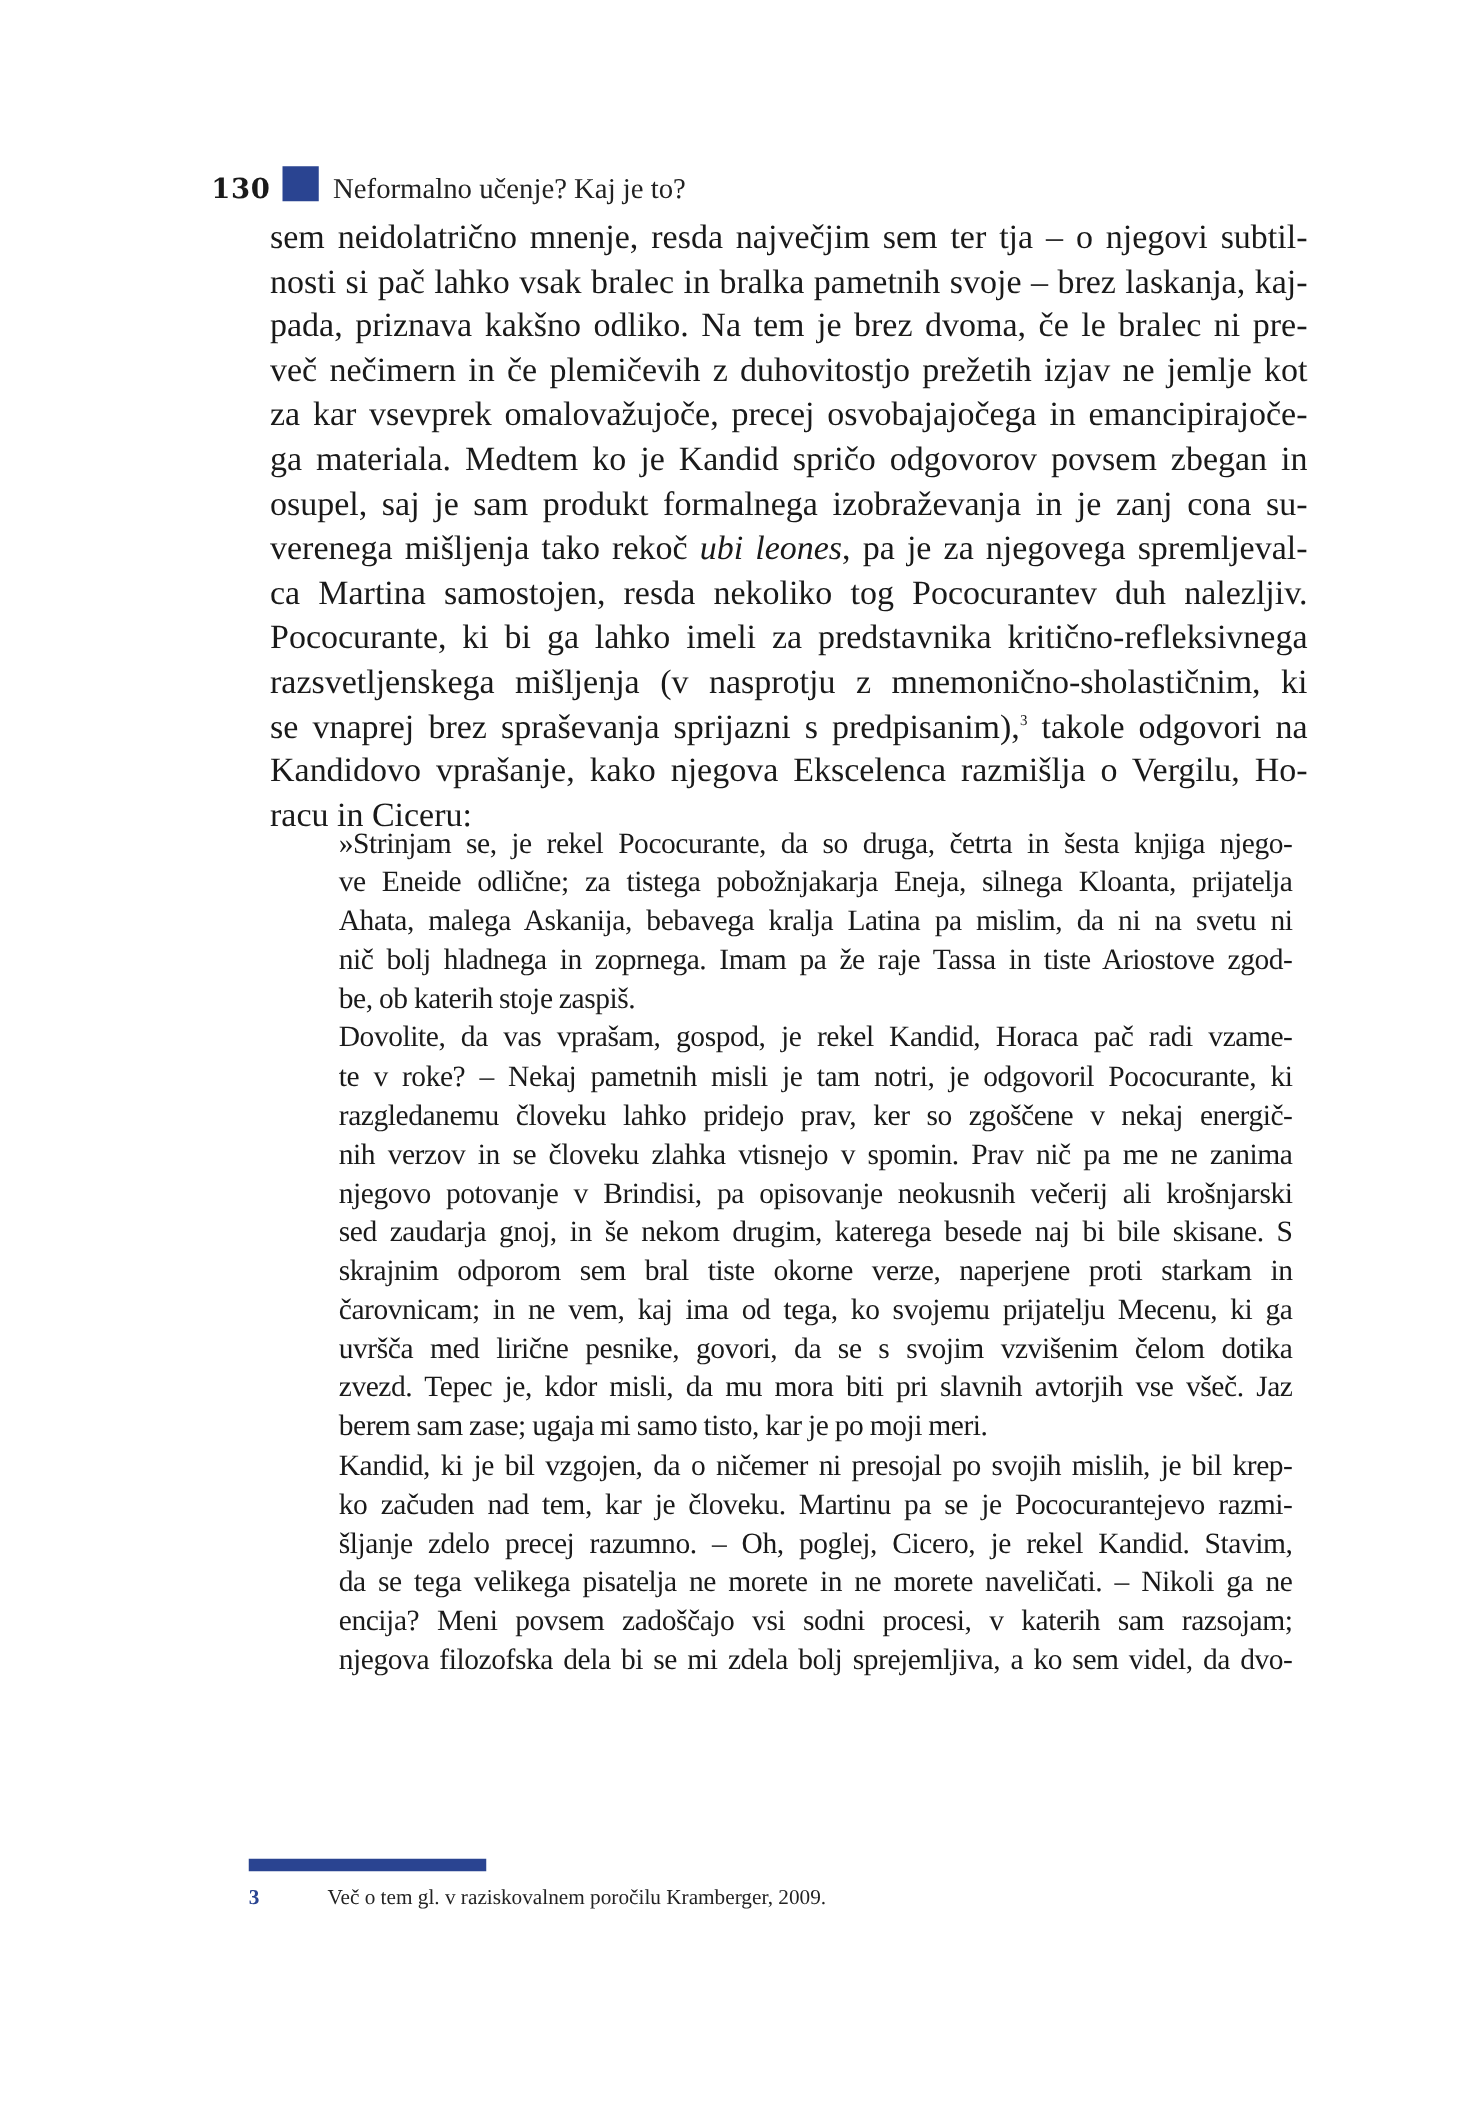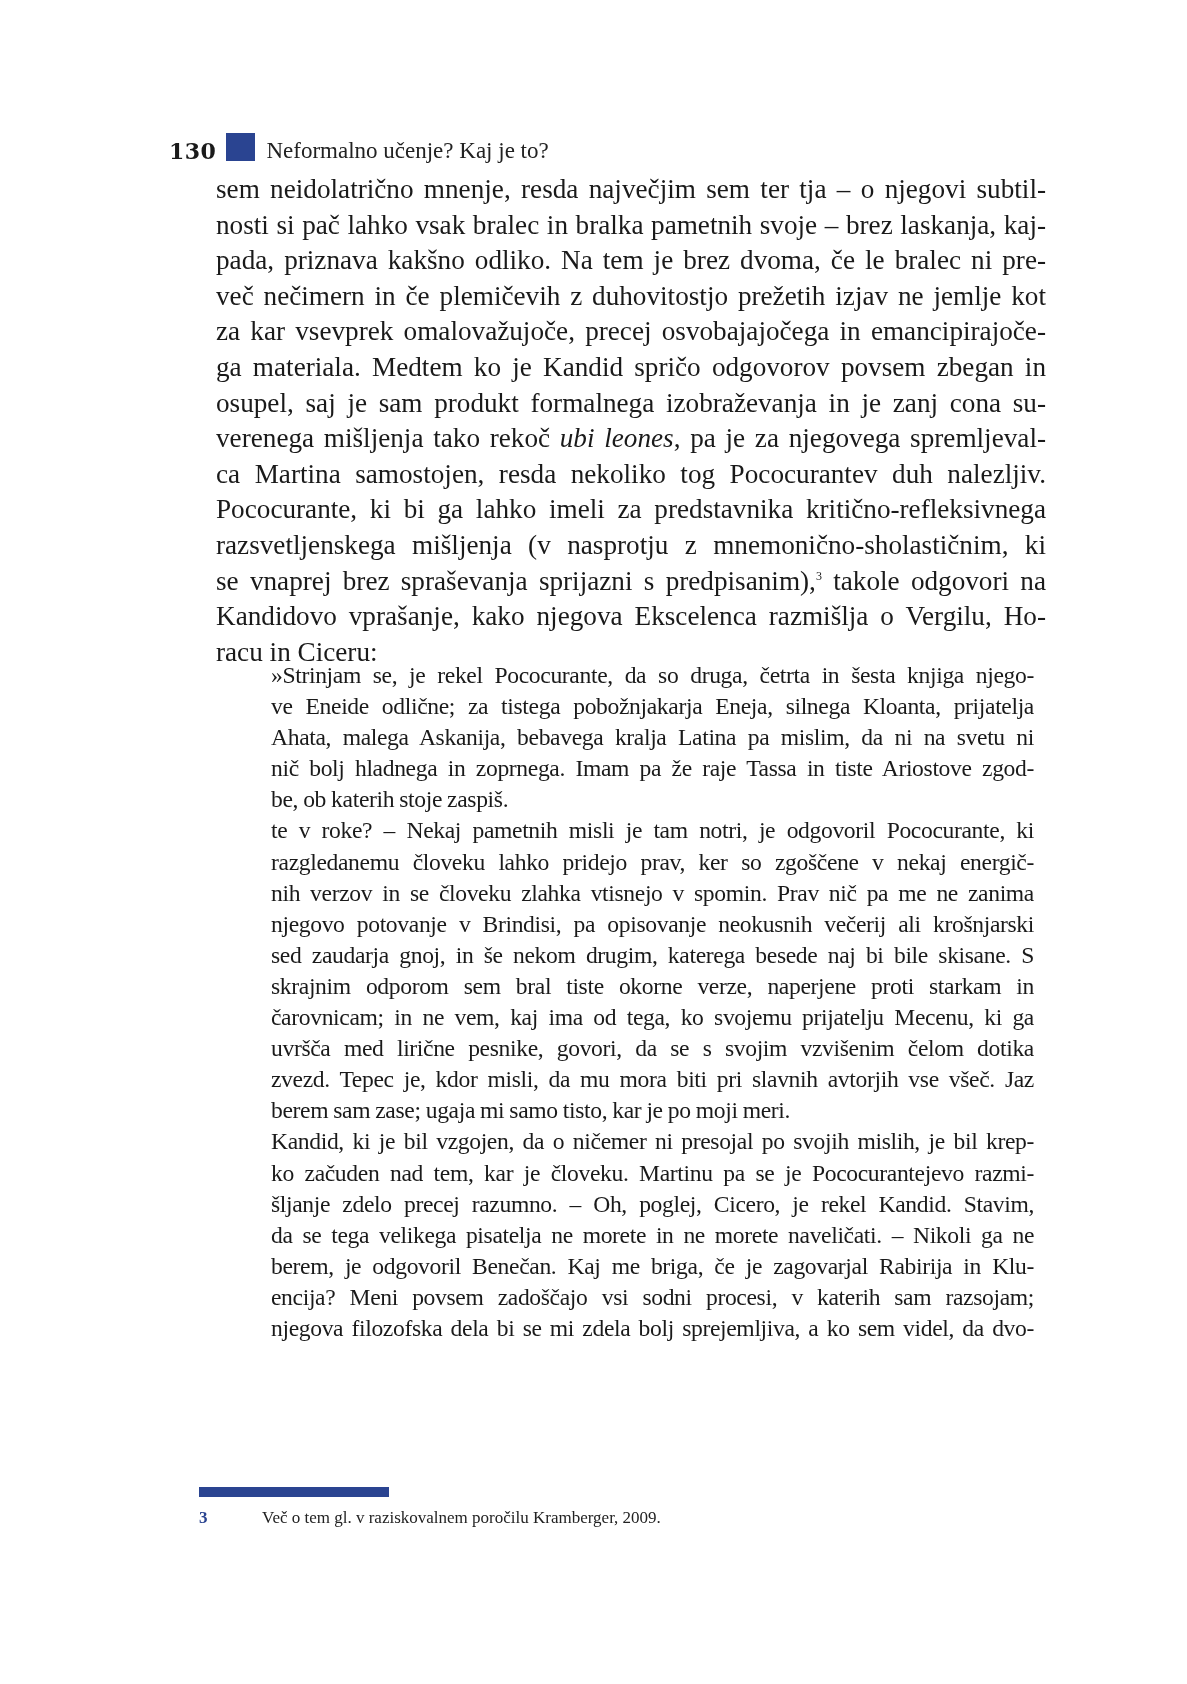--- a/index.html
+++ b/index.html
@@ -143,35 +143,35 @@
   <div class="body-line">Kandidovo vprašanje, kako njegova Ekscelenca razmišlja o Vergilu, Ho-</div>
   <div class="body-line last">racu in Ciceru:</div>
 </div>
 
 <div class="quote-block" id="quote-block">
     <div class="quote-line">»Strinjam se, je rekel Pococurante, da so druga, četrta in šesta knjiga njego-</div>
     <div class="quote-line">ve Eneide odlične; za tistega pobožnjakarja Eneja, silnega Kloanta, prijatelja</div>
     <div class="quote-line">Ahata, malega Askanija, bebavega kralja Latina pa mislim, da ni na svetu ni</div>
     <div class="quote-line">nič bolj hladnega in zoprnega. Imam pa že raje Tassa in tiste Ariostove zgod-</div>
     <div class="quote-line last">be, ob katerih stoje zaspiš.</div>
+    <div class="quote-line">Dovolite, da vas vprašam, gospod, je rekel Kandid, Horaca pač radi vzame-</div>
     <div class="quote-line">te v roke? – Nekaj pametnih misli je tam notri, je odgovoril Pococurante, ki</div>
     <div class="quote-line">razgledanemu človeku lahko pridejo prav, ker so zgoščene v nekaj energič-</div>
     <div class="quote-line">nih verzov in se človeku zlahka vtisnejo v spomin. Prav nič pa me ne zanima</div>
     <div class="quote-line">njegovo potovanje v Brindisi, pa opisovanje neokusnih večerij ali krošnjarski</div>
     <div class="quote-line">sed zaudarja gnoj, in še nekom drugim, katerega besede naj bi bile skisane. S</div>
     <div class="quote-line">skrajnim odporom sem bral tiste okorne verze, naperjene proti starkam in</div>
     <div class="quote-line">čarovnicam; in ne vem, kaj ima od tega, ko svojemu prijatelju Mecenu, ki ga</div>
     <div class="quote-line">uvršča med lirične pesnike, govori, da se s svojim vzvišenim čelom dotika</div>
     <div class="quote-line">zvezd. Tepec je, kdor misli, da mu mora biti pri slavnih avtorjih vse všeč. Jaz</div>
     <div class="quote-line last">berem sam zase; ugaja mi samo tisto, kar je po moji meri.</div>
     <div class="quote-line">Kandid, ki je bil vzgojen, da o ničemer ni presojal po svojih mislih, je bil krep-</div>
     <div class="quote-line">ko začuden nad tem, kar je človeku. Martinu pa se je Pococurantejevo razmi-</div>
     <div class="quote-line">šljanje zdelo precej razumno. – Oh, poglej, Cicero, je rekel Kandid. Stavim,</div>
     <div class="quote-line">da se tega velikega pisatelja ne morete in ne morete naveličati. – Nikoli ga ne</div>
-    <div class="quote-line">berem, je odgovoril Benečan. Kaj me briga, če je zagovarjal Rabirija in Klu-</div>
     <div class="quote-line">encija? Meni povsem zadoščajo vsi sodni procesi, v katerih sam razsojam;</div>
     <div class="quote-line">njegova filozofska dela bi se mi zdela bolj sprejemljiva, a ko sem videl, da dvo-</div>
   </div>
 
 <div class="footnote-rule" style="background: rgb(42, 68, 145);"></div>
 <div class="footnote">
   <span class="footnote-number" style="color: rgb(42, 68, 145);">3</span>
   <span class="footnote-text">Več o tem gl. v raziskovalnem poročilu Kramberger, 2009.</span>
 </div>
 

